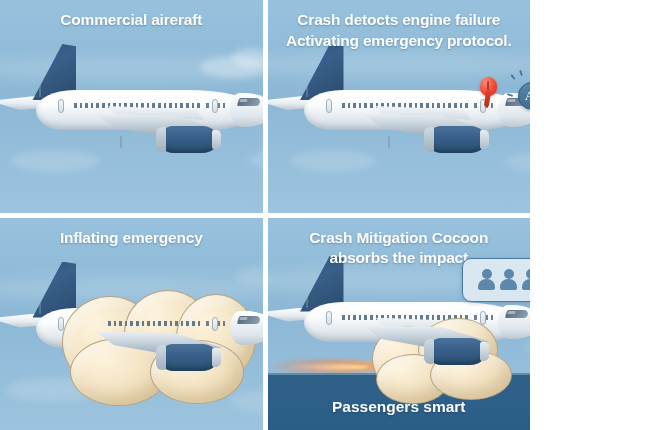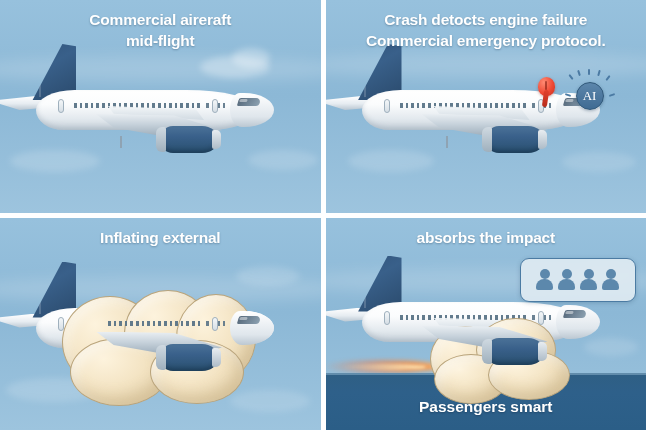--- a/index.html
+++ b/index.html
@@ -1,19 +1,19 @@
 <!DOCTYPE html>
 <html><head>
 <meta charset="utf-8">
 <style>
   html,body{margin:0;padding:0;background:#fff;}
   body{width:646px;height:430px;overflow:hidden;font-family:"Liberation Sans",sans-serif;}
 
   #comic{
-    position:relative;width:646px;height:430px;
+    position:relative;width:530px;height:430px;
     background:#ffffff;
     display:grid;
     grid-template-columns:1fr 1fr;
     grid-template-rows:1fr 1fr;
     gap:5px;
     box-sizing:border-box;
   }
 
   .panel{
     position:relative;overflow:hidden;
@@ -221,21 +221,20 @@
 
   <div class="panel">
     <div class="cloudband" style="top:56px;"></div>
     <div class="cloud" style="left:200px;top:56px;width:70px;height:22px;"></div>
     <div class="cloud" style="left:232px;top:48px;width:38px;height:20px;"></div>
     <div class="cloud" style="left:10px;top:150px;width:90px;height:22px;opacity:.55;"></div>
     <div class="cloud" style="left:248px;top:150px;width:70px;height:20px;opacity:.5;"></div>
 
     <div class="caption">
       <span>Commercial aireraft</span>
-      <span class="l2">mid-flight</span>
     </div>
 
     <div class="plane" style="left:8px;top:62px;width:280px;height:100px;">
       <div class="hstab"></div>
       <div class="tailfin"></div>
       <div class="fuse"></div>
       <div class="nose"></div>
       <div class="cockpit"></div>
       <div class="winrow"></div>
       <div class="winrow2"></div>
@@ -248,21 +247,21 @@
     </div>
   </div>
 
   <div class="panel">
     <div class="cloudband" style="top:52px;"></div>
     <div class="cloud" style="left:22px;top:150px;width:86px;height:22px;opacity:.5;"></div>
     <div class="cloud" style="left:236px;top:152px;width:74px;height:20px;opacity:.45;"></div>
 
     <div class="caption">
       <span>Crash detocts engine failure</span>
-      <span class="l2">Commercial emergency protocol.</span>
+      <span class="l2">Activating emergency protocol.</span>
     </div>
 
     <div class="plane" style="left:8px;top:62px;width:280px;height:100px;">
       <div class="hstab"></div>
       <div class="tailfin"></div>
       <div class="fuse"></div>
       <div class="nose"></div>
       <div class="cockpit"></div>
       <div class="winrow"></div>
       <div class="winrow2"></div>
@@ -293,21 +292,21 @@
     </div>
   </div>
 
   <div class="panel">
     <div class="cloudband" style="top:58px;"></div>
     <div class="cloud" style="left:236px;top:48px;width:64px;height:20px;opacity:.5;"></div>
     <div class="cloud" style="left:6px;top:160px;width:96px;height:24px;opacity:.5;"></div>
     <div class="cloud" style="left:230px;top:172px;width:80px;height:22px;opacity:.45;"></div>
 
     <div class="caption">
-      <span>Inflating external</span>
+      <span>Inflating emergency</span>
     </div>
 
     <div class="plane" style="left:8px;top:62px;width:280px;height:100px;">
       <div class="hstab"></div>
       <div class="tailfin"></div>
       <div class="fuse"></div>
       <div class="nose"></div>
       <div class="cockpit"></div>
       <div class="winrow"></div>
       <div class="winrow2"></div>
@@ -336,20 +335,21 @@
       <div class="engine"></div>
     </div>
   </div>
 
   <div class="panel">
     <div class="cloudband" style="top:50px;"></div>
     <div class="cloud" style="left:246px;top:46px;width:64px;height:20px;opacity:.5;"></div>
     <div class="cloud" style="left:258px;top:120px;width:54px;height:18px;opacity:.45;"></div>
 
     <div class="caption">
+      <span>Crash Mitigation Cocoon</span>
       <span class="l2">absorbs the impact</span>
     </div>
 
     <div class="ocean"></div>
 
     <div class="flame" style="left:-4px;top:142px;width:120px;"></div>
     <div class="flame2" style="left:14px;top:146px;width:86px;"></div>
 
     <div class="plane" style="left:8px;top:56px;width:280px;height:100px;">
       <div class="hstab"></div>

